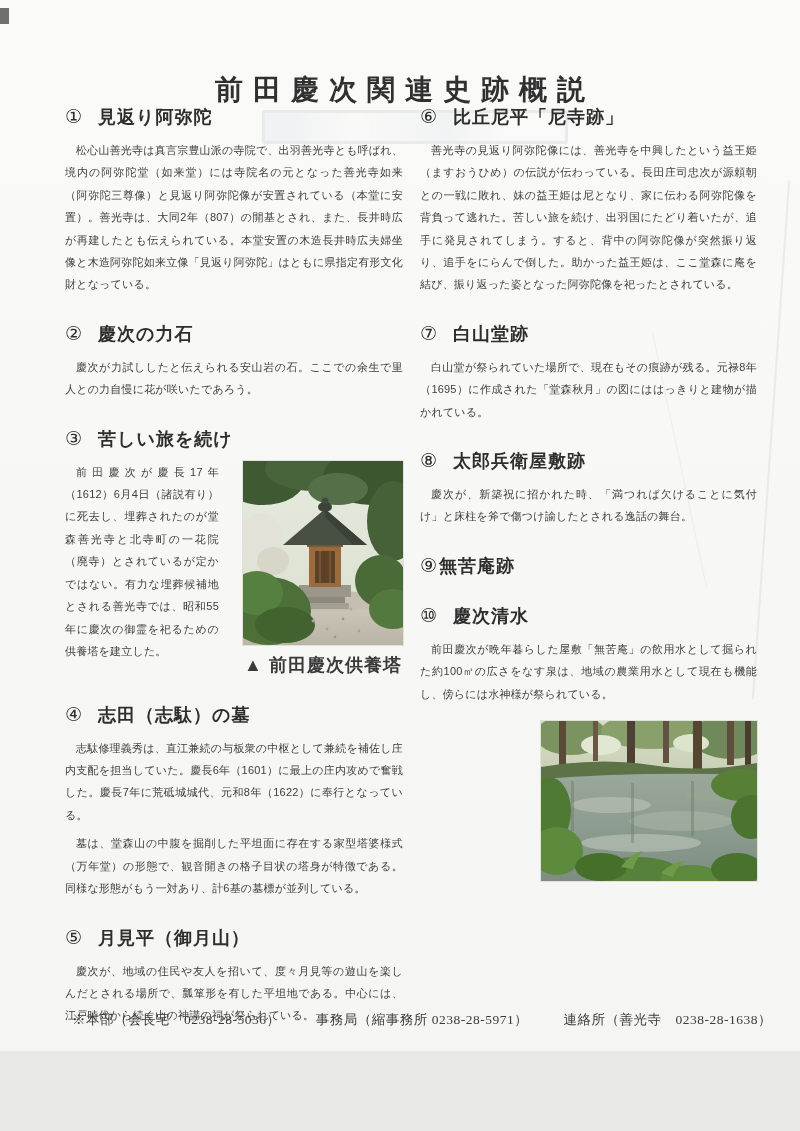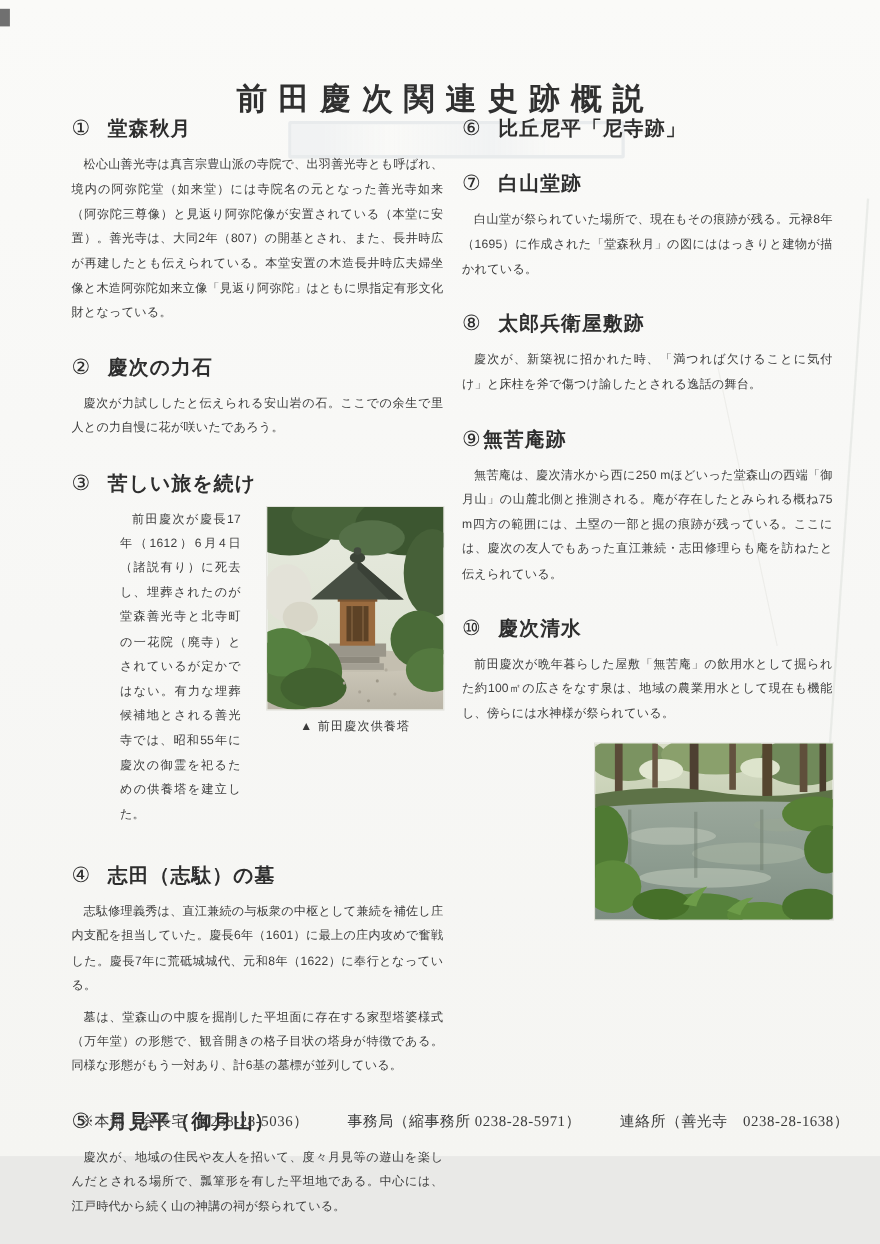--- a/index.html
+++ b/index.html
@@ -43,26 +43,26 @@
   }
   .sec-h .num{font-weight:normal;font-size:19px;}
   .sec-h .sec-title{margin-left:16px;letter-spacing:1px;}
   .sec-h.tight .sec-title{margin-left:2px;}
   .body{
     margin:0 0 6px 0;font-size:11px;line-height:22.4px;
     text-align:justify;text-indent:1em;color:#3d3d3d;letter-spacing:.2px;
   }
 
   
-  .sec3-flex{display:flex;gap:24px;margin-left:44px;}
+  .sec3-flex{display:flex;gap:24px;}
   .sec3-text{width:178px;}
   .sec3-text .body{text-align:justify;}
   .figure{display:flex;flex-direction:column;align-items:center;}
   .photo-frame{background:#fdfdfc;box-shadow:0 0 0 1px #e2e2dc;}
-  .fig-caption{font-size:11px;color:#3a3a3a;margin-top:8px;letter-spacing:1px;}
+  .fig-caption{font-size:18px;color:#3a3a3a;margin-top:8px;letter-spacing:1px;font-weight:bold;}
 
   
   .sec10-figure{display:flex;justify-content:flex-end;align-items:flex-end;margin-top:16px;}
 
   .footer{
     position:absolute;left:72px;bottom:22px;width:700px;
     display:flex;justify-content:space-between;
     font-family:"Liberation Serif","DejaVu Serif",serif;
     font-size:13.5px;color:#3b3b3b;letter-spacing:.5px;
   }
@@ -79,21 +79,21 @@
 
   <h1 class="title">前田慶次関連史跡概説</h1>
 
   <div class="columns">
 
     <div class="col">
 
       <section class="sec">
         <h2 class="sec-h">
           <span class="num">①</span>
-          <span class="sec-title">堂森秋月</span>
+          <span class="sec-title">見返り阿弥陀</span>
         </h2>
         <p class="body">松心山善光寺は真言宗豊山派の寺院で、出羽善光寺とも呼ばれ、境内の阿弥陀堂（如来堂）には寺院名の元となった善光寺如来（阿弥陀三尊像）と見返り阿弥陀像が安置されている（本堂に安置）。善光寺は、大同2年（807）の開基とされ、また、長井時広が再建したとも伝えられている。本堂安置の木造長井時広夫婦坐像と木造阿弥陀如来立像「見返り阿弥陀」はともに県指定有形文化財となっている。</p>
       </section>
 
       <section class="sec">
         <h2 class="sec-h">
           <span class="num">②</span>
           <span class="sec-title">慶次の力石</span>
         </h2>
         <p class="body">慶次が力試ししたと伝えられる安山岩の石。ここでの余生で里人との力自慢に花が咲いたであろう。</p>
@@ -187,20 +187,21 @@
 
     </div>
 
     <div class="col">
 
       <section class="sec">
         <h2 class="sec-h">
           <span class="num">⑥</span>
           <span class="sec-title">比丘尼平「尼寺跡」</span>
         </h2>
+        <p class="body">善光寺の見返り阿弥陀像には、善光寺を中興したという益王姫（ますおうひめ）の伝説が伝わっている。長田庄司忠次が源頼朝との一戦に敗れ、妹の益王姫は尼となり、家に伝わる阿弥陀像を背負って逃れた。苦しい旅を続け、出羽国にたどり着いたが、追手に発見されてしまう。すると、背中の阿弥陀像が突然振り返り、追手をにらんで倒した。助かった益王姫は、ここ堂森に庵を結び、振り返った姿となった阿弥陀像を祀ったとされている。</p>
       </section>
 
       <section class="sec">
         <h2 class="sec-h">
           <span class="num">⑦</span>
           <span class="sec-title">白山堂跡</span>
         </h2>
         <p class="body">白山堂が祭られていた場所で、現在もその痕跡が残る。元禄8年（1695）に作成された「堂森秋月」の図にははっきりと建物が描かれている。</p>
       </section>
 
@@ -210,21 +211,20 @@
           <span class="sec-title">太郎兵衛屋敷跡</span>
         </h2>
         <p class="body">慶次が、新築祝に招かれた時、「満つれば欠けることに気付け」と床柱を斧で傷つけ諭したとされる逸話の舞台。</p>
       </section>
 
       <section class="sec">
         <h2 class="sec-h tight">
           <span class="num">⑨</span>
           <span class="sec-title">無苦庵跡</span>
         </h2>
-        <p class="body">無苦庵は、慶次清水から西に250 mほどいった堂森山の西端「御月山」の山麓北側と推測される。庵が存在したとみられる概ね75 m四方の範囲には、土塁の一部と掘の痕跡が残っている。ここには、慶次の友人でもあった直江兼続・志田修理らも庵を訪ねたと伝えられている。</p>
       </section>
 
       <section class="sec">
         <h2 class="sec-h">
           <span class="num">⑩</span>
           <span class="sec-title">慶次清水</span>
         </h2>
         <p class="body">前田慶次が晩年暮らした屋敷「無苦庵」の飲用水として掘られた約100㎡の広さをなす泉は、地域の農業用水として現在も機能し、傍らには水神様が祭られている。</p>
 
         <div class="sec10-figure">

